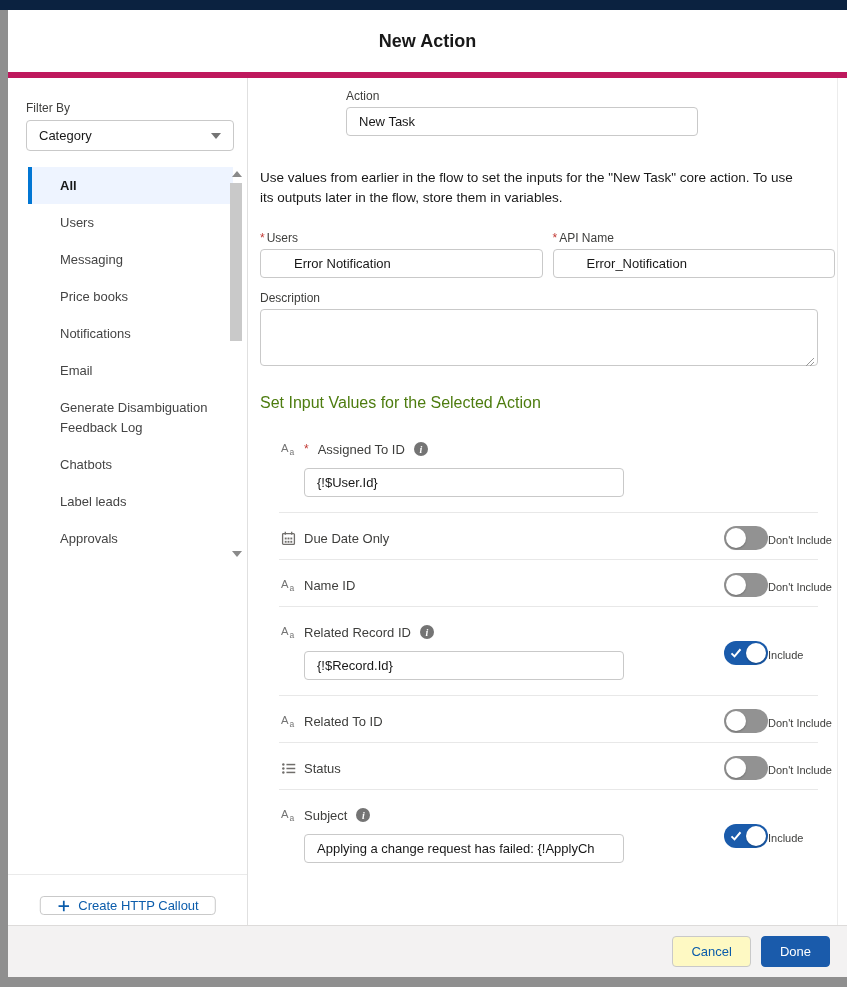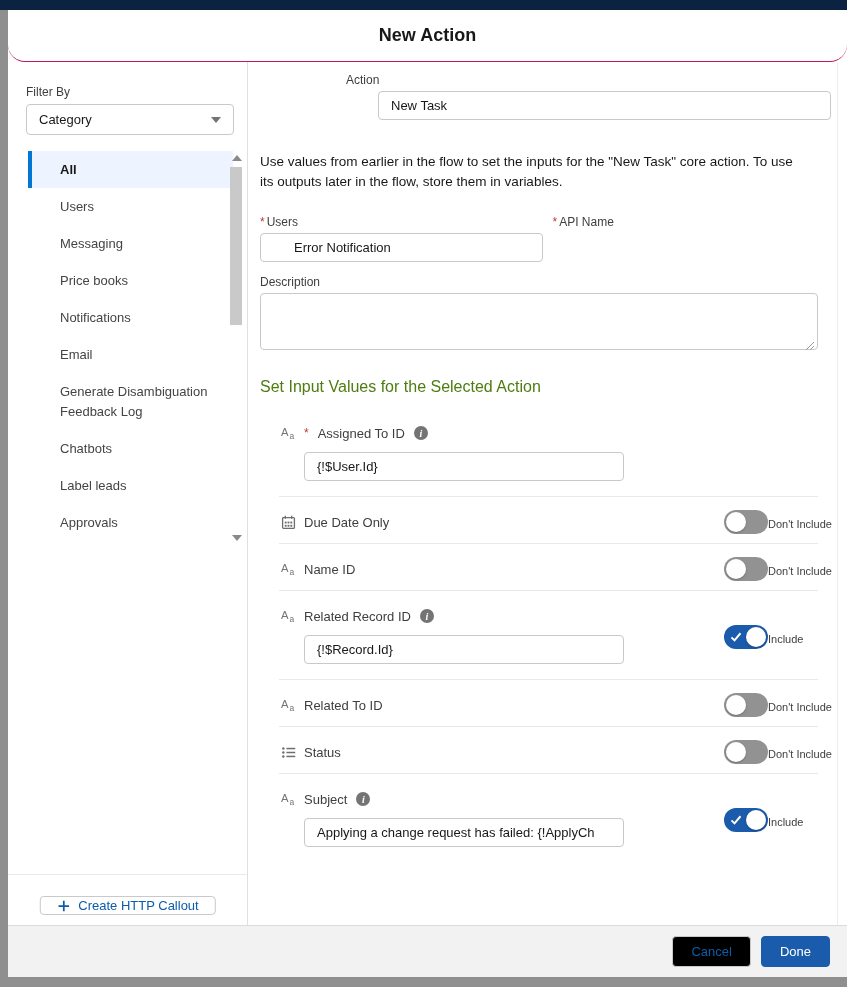--- a/index.html
+++ b/index.html
@@ -11,23 +11,22 @@
     overflow: hidden;
     color: #181818;
   }
   .topbar { position: absolute; left: 0; top: 0; width: 847px; height: 10px; background: #0b2240; }
   .modal {
     position: absolute; left: 8px; top: 10px; width: 839px; height: 967px;
     background: #fff; display: flex; flex-direction: column;
   }
   
   .modal-header {
-    flex: none; height: 52px; display: flex; align-items: center; justify-content: center;
-    border-bottom: 1px solid #be185d;
-    border-radius: 17px;
+    flex: none; height: 68px; display: flex; align-items: center; justify-content: center;
+    border-bottom: 6px solid #be185d;
   }
   .modal-title { font-size: 18px; color: #181818; }
   
   .modal-body { flex: 1; min-height: 0; display: flex; }
   .sidebar { flex: none; width: 239px; position: relative; }
   .vdivider { flex: none; width: 1px; background: #e0e0e0; }
   .main { flex: 1; position: relative; overflow: hidden; }
   .main-scroll-hairline { position: absolute; right: 9px; top: 0; bottom: 0; width: 1px; background: #ececec; }
 
   
@@ -68,21 +67,21 @@
 
   
   .action-group { margin: 11px 0 0 98px; }
   .field-label { display: block; font-size: 12px; color: #3e3e3c; margin-bottom: 4px; }
   .req { color: #c23934; margin-right: 2px; font-size: 12px; }
   .text-input {
     height: 29px; border: 1px solid #c9c9c9; border-radius: 4px; padding: 0 12px;
     font-family: "Liberation Sans", sans-serif; font-size: 13px; color: #181818; background: #fff;
     outline: none; display: block;
   }
-  .action-input { width: 453px; margin-left: 32px; }
+  .action-input { width: 352px; }
   .intro { margin: 32px 12px 0 12px; width: 545px; font-size: 13.5px; line-height: 20px; color: #181818; }
   .field-row { display: flex; gap: 10px; margin: 23px 12px 0 12px; }
   .field-col { flex: 1; }
   .field-col .text-input { width: 100%; padding-left: 33px; }
   .desc-group { margin: 13px 12px 0 12px; }
   .textarea-wrap { position: relative; width: 558px; }
   .desc-textarea {
     width: 100%; height: 57px; border: 1px solid #c9c9c9; border-radius: 4px; padding: 6px 12px;
     font-family: "Liberation Sans", sans-serif; font-size: 13px; resize: none; outline: none; display: block;
   }
@@ -112,21 +111,21 @@
   .toggle.on .knob { right: 2px; }
   .toggle-check { position: absolute; left: 6px; top: 6px; }
   .toggle-caption { margin-top: 4px; font-size: 11px; color: #3e3e3c; white-space: nowrap; }
 
   
   .modal-footer {
     flex: none; height: 52px; background: #f3f2f2; border-top: 1px solid #dddbda;
     display: flex; align-items: center; justify-content: flex-end; gap: 10px; padding-right: 17px;
   }
   .btn { height: 31px; padding: 0 18px; border-radius: 4px; font-family: "Liberation Sans", sans-serif; font-size: 13px; cursor: pointer; }
-  .btn-cancel { background: #000000; border: 1px solid #c9c9c9; color: #0b5cab; }
+  .btn-cancel { background: #fef9c3; border: 1px solid #c9c9c9; color: #0b5cab; }
   .btn-done { background: #1a5bab; border: 1px solid #1a5bab; color: #fff; }
 </style>
 </head>
 <body>
 
 <div class="topbar"></div>
 
 <div class="modal">
 
   <div class="modal-header">
@@ -210,20 +209,21 @@
 
       <p class="intro">Use values from earlier in the flow to set the inputs for the "New Task" core action. To use its outputs later in the flow, store them in variables.</p>
 
       <div class="field-row">
         <div class="field-col">
           <label class="field-label"><span class="req">*</span><span>Users</span></label>
           <input class="text-input" value="Error Notification" style="">
         </div>
         <div class="field-col">
           <label class="field-label"><span class="req">*</span><span>API Name</span></label>
+          <input class="text-input" value="Error_Notification" style="">
         </div>
       </div>
 
       <div class="desc-group">
         <label class="field-label">Description</label>
         <div class="textarea-wrap">
           <textarea class="desc-textarea" style=""></textarea>
           <span class="resize-handle">
             <svg width="10" height="10" viewBox="0 0 10 10">
                 <path d="M9 1L1 9M9 5L5 9" stroke="#999" stroke-width="1" fill="none"></path>

